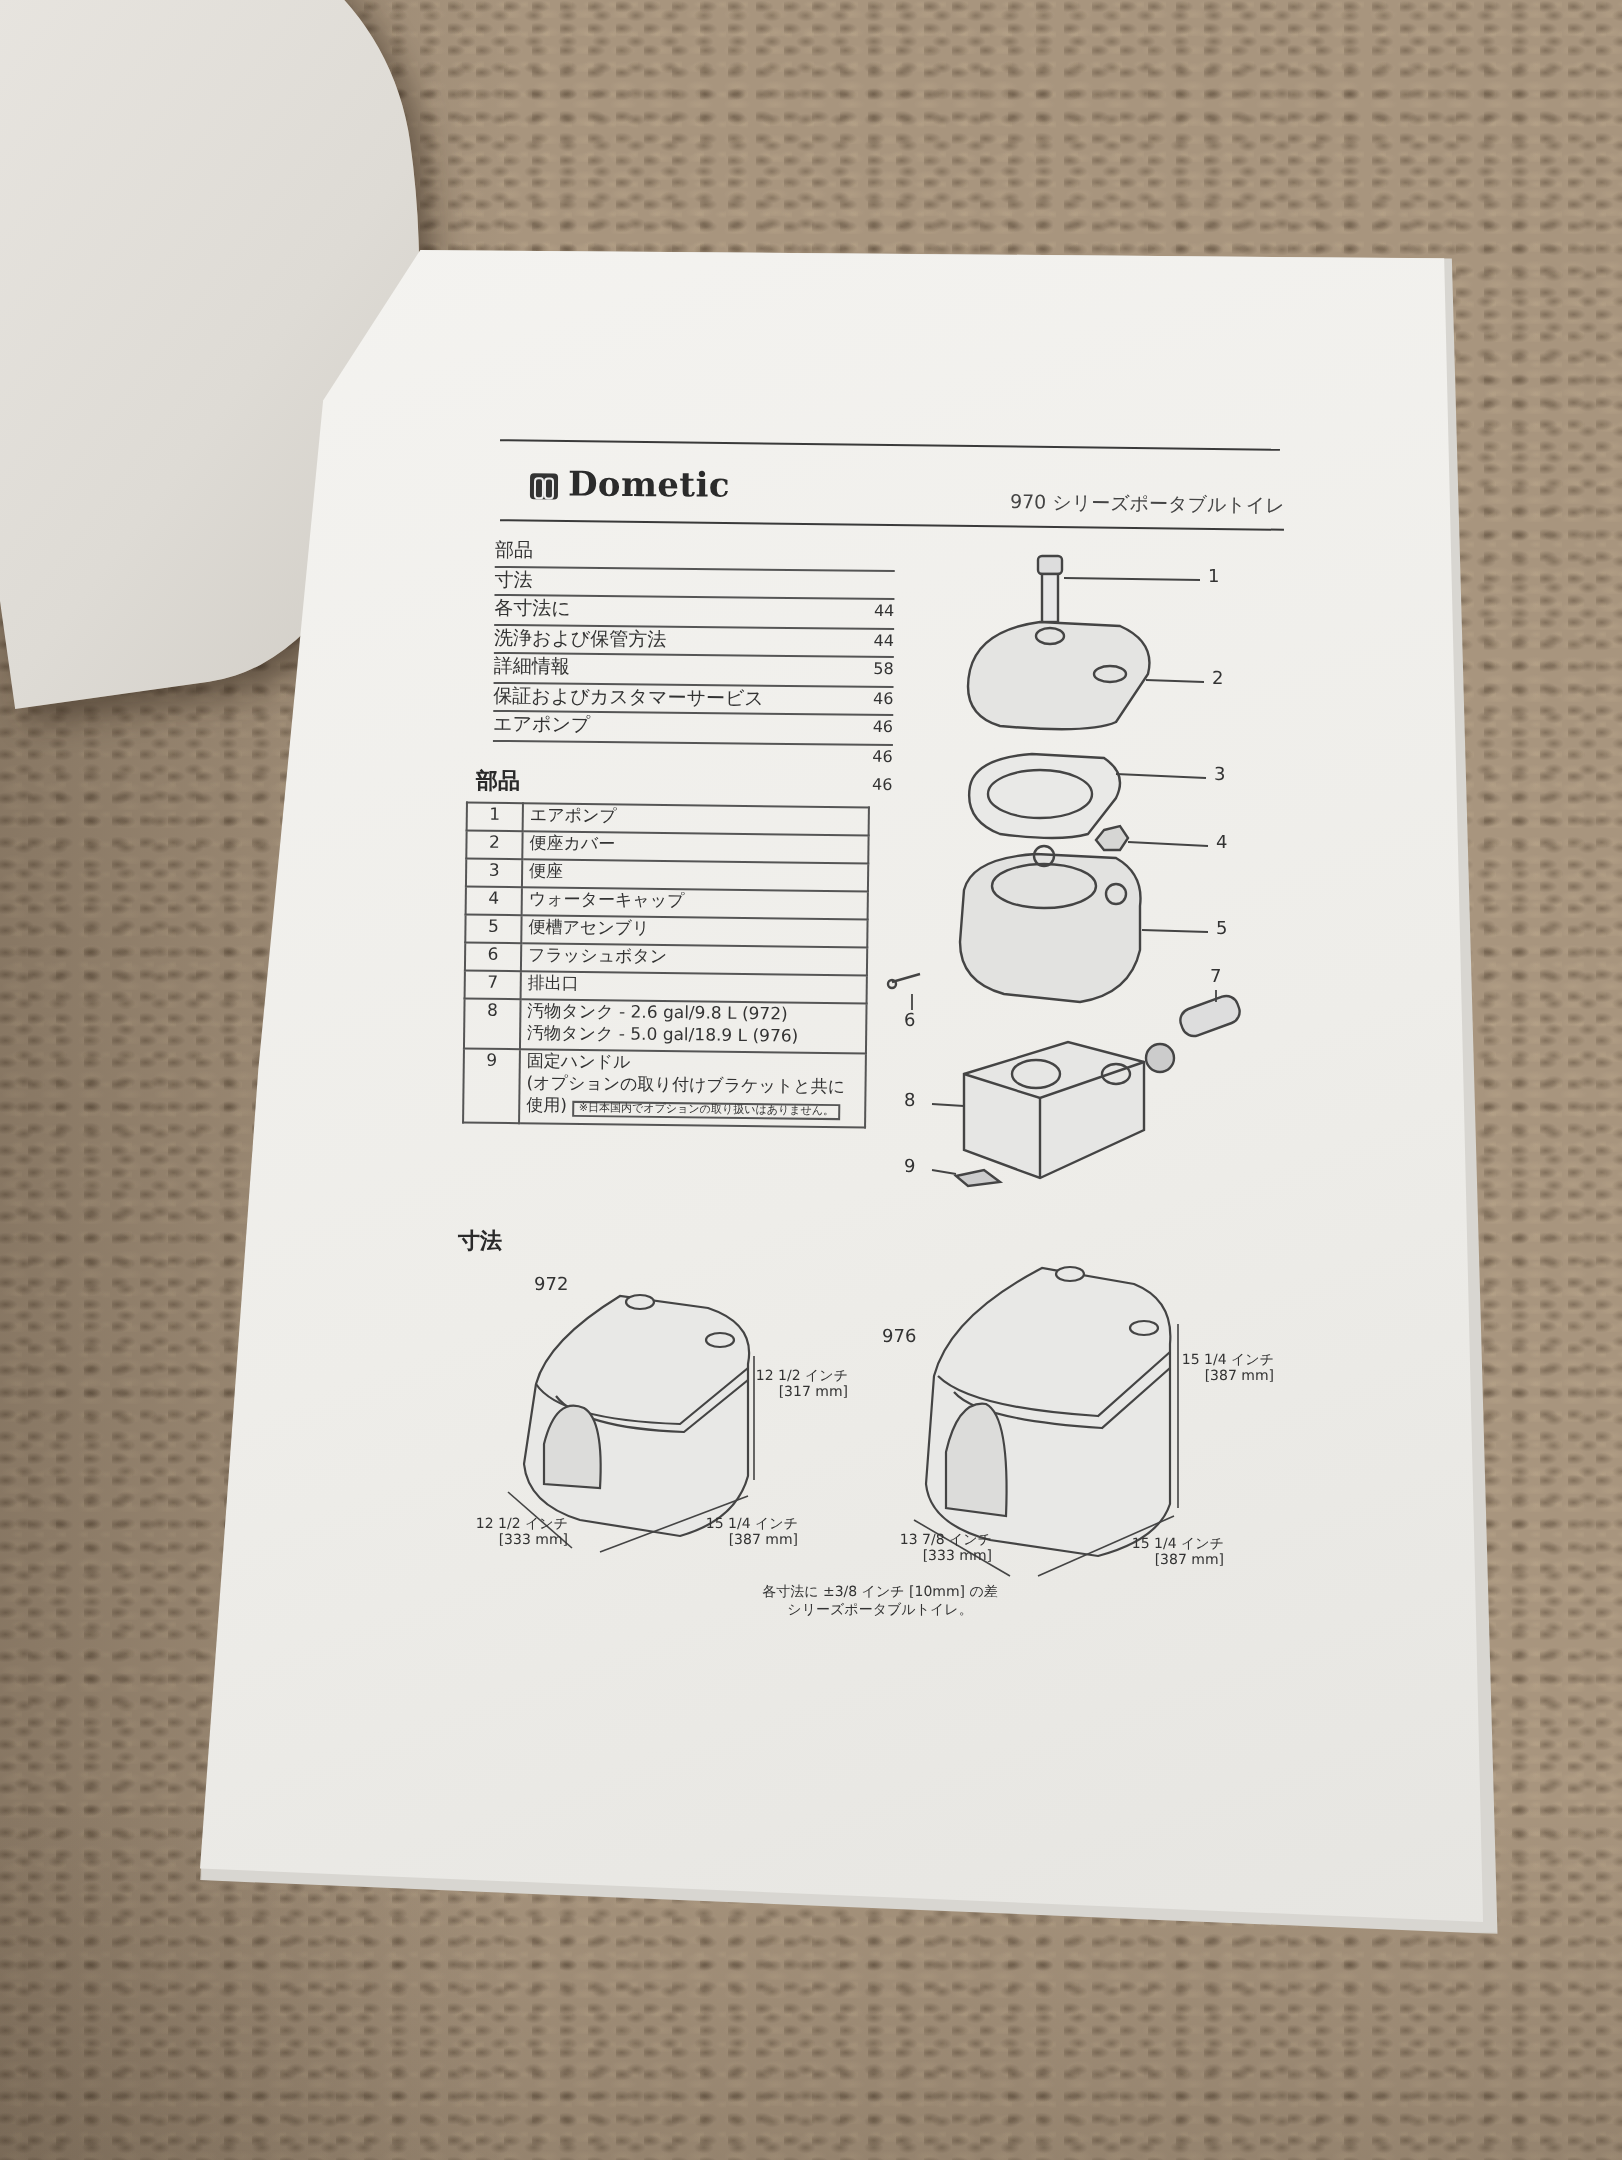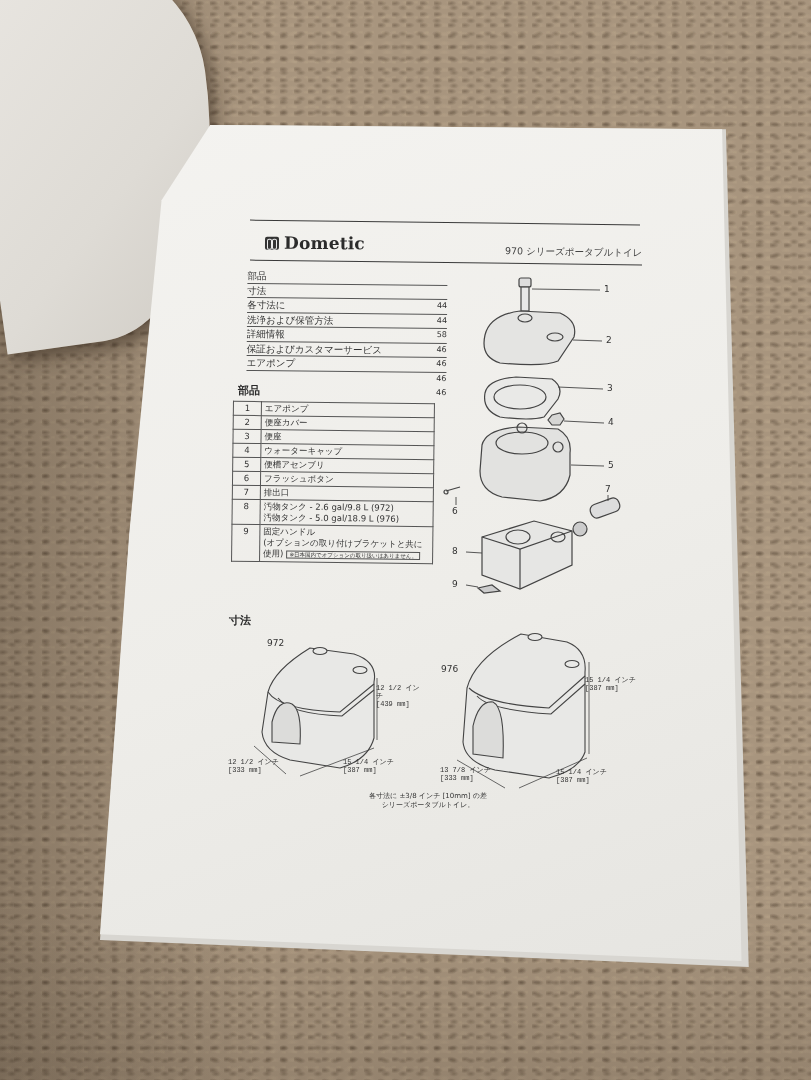--- a/index.html
+++ b/index.html
@@ -89,23 +89,23 @@
       position: absolute; left: 232px; top: 402px; width: 202px;
       border: 1px solid #444; border-collapse: collapse; font-size: 8.5px; color: #333;
       transform: rotate(0.7deg);
     }
     .parts-table td { border: 1px solid #555; padding: 1px 3px; vertical-align: top; line-height: 11px; }
     .parts-table td.num { width: 28px; text-align: center; }
     .note-box { border: 1px solid #555; font-size: 5.5px; padding: 0 2px; margin-left: 3px; }
 
     .callout { position: absolute; font-size: 9px; color: #333; }
 
-    .dim { position: absolute; font-size: 7px; line-height: 8px; color: #333; text-align: left; font-family: Liberation Mono, monospace; }
+    .dim { position: absolute; font-size: 7px; line-height: 8px; color: #333; text-align: right; }
     .model-lbl { position: absolute; font-size: 9px; color: #333; }
-    .footnote { position: absolute; left: 358px; top: 792px; font-size: 7px; line-height: 9px; color: #333; text-align: center; width: 140px; }
+    .footnote { position: absolute; left: 370px; top: 792px; font-size: 7px; line-height: 9px; color: #333; text-align: center; width: 140px; }
 
     svg { position: absolute; overflow: visible; }
   </style>
 </head>
 <body>
 
 <div class="shade-left"></div>
 <div class="shade-bottom"></div>
 
 <div class="curl-page"></div>
@@ -253,21 +253,21 @@
       <ellipse cx="110" cy="30" rx="7" ry="3.5"></ellipse>
     </g>
     <g stroke="#444" stroke-width="0.8" fill="none">
       <line x1="127" y1="38" x2="127" y2="100"></line>
       <line x1="4" y1="106" x2="36" y2="134"></line>
       <line x1="50" y1="136" x2="124" y2="108"></line>
     </g>
   </svg>
   <div class="dim" style="left:376px; top:684px; width:48px;">
       <div>12 1/2 インチ</div>
-      <div>[439 mm]</div>
+      <div>[317 mm]</div>
     </div>
   <div class="dim" style="left:228px; top:758px; width:56px;">
       <div>12 1/2 インチ</div>
       <div>[333 mm]</div>
     </div>
   <div class="dim" style="left:343px; top:758px; width:56px;">
       <div>15 1/4 インチ</div>
       <div>[387 mm]</div>
     </div>
 

